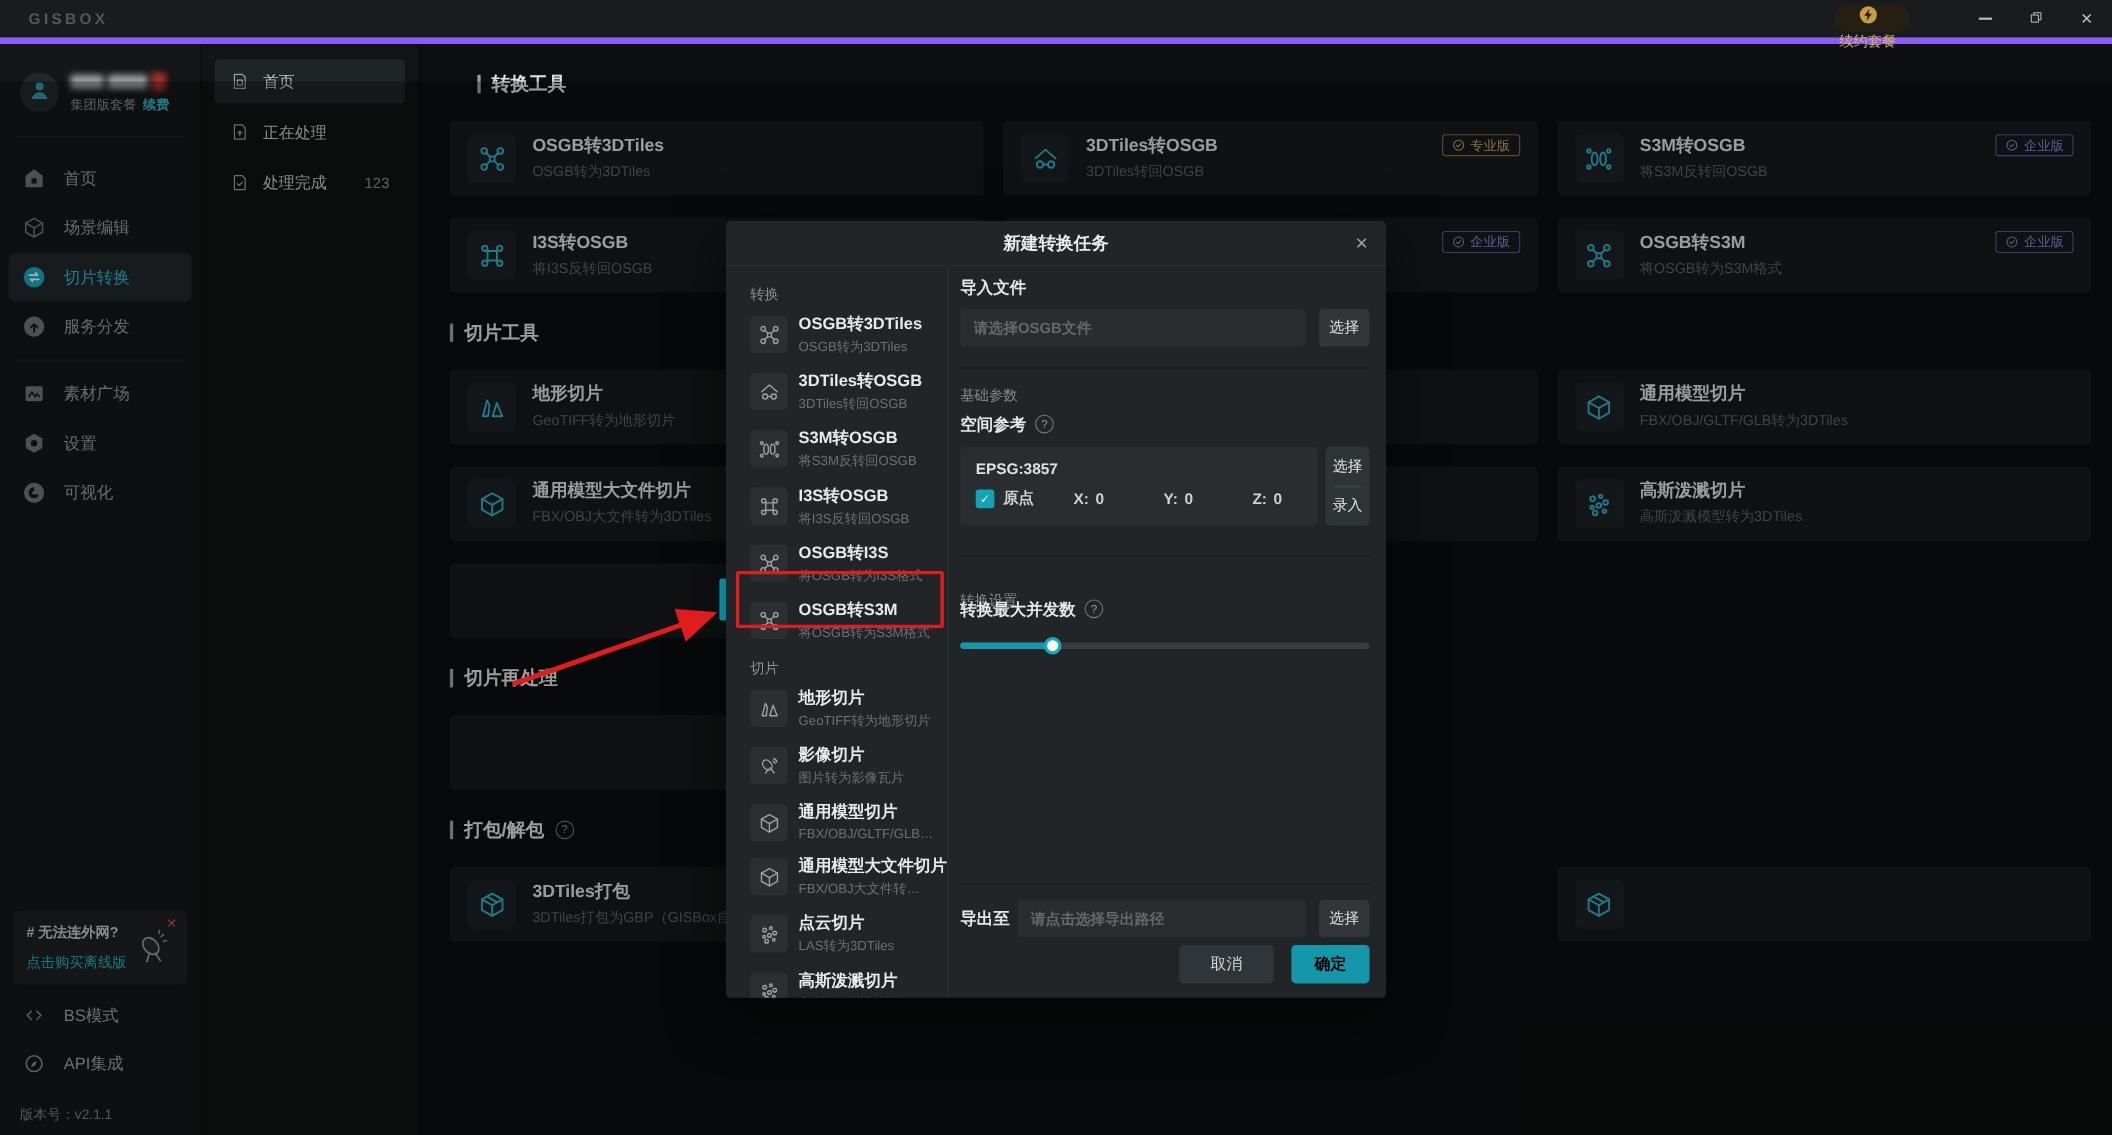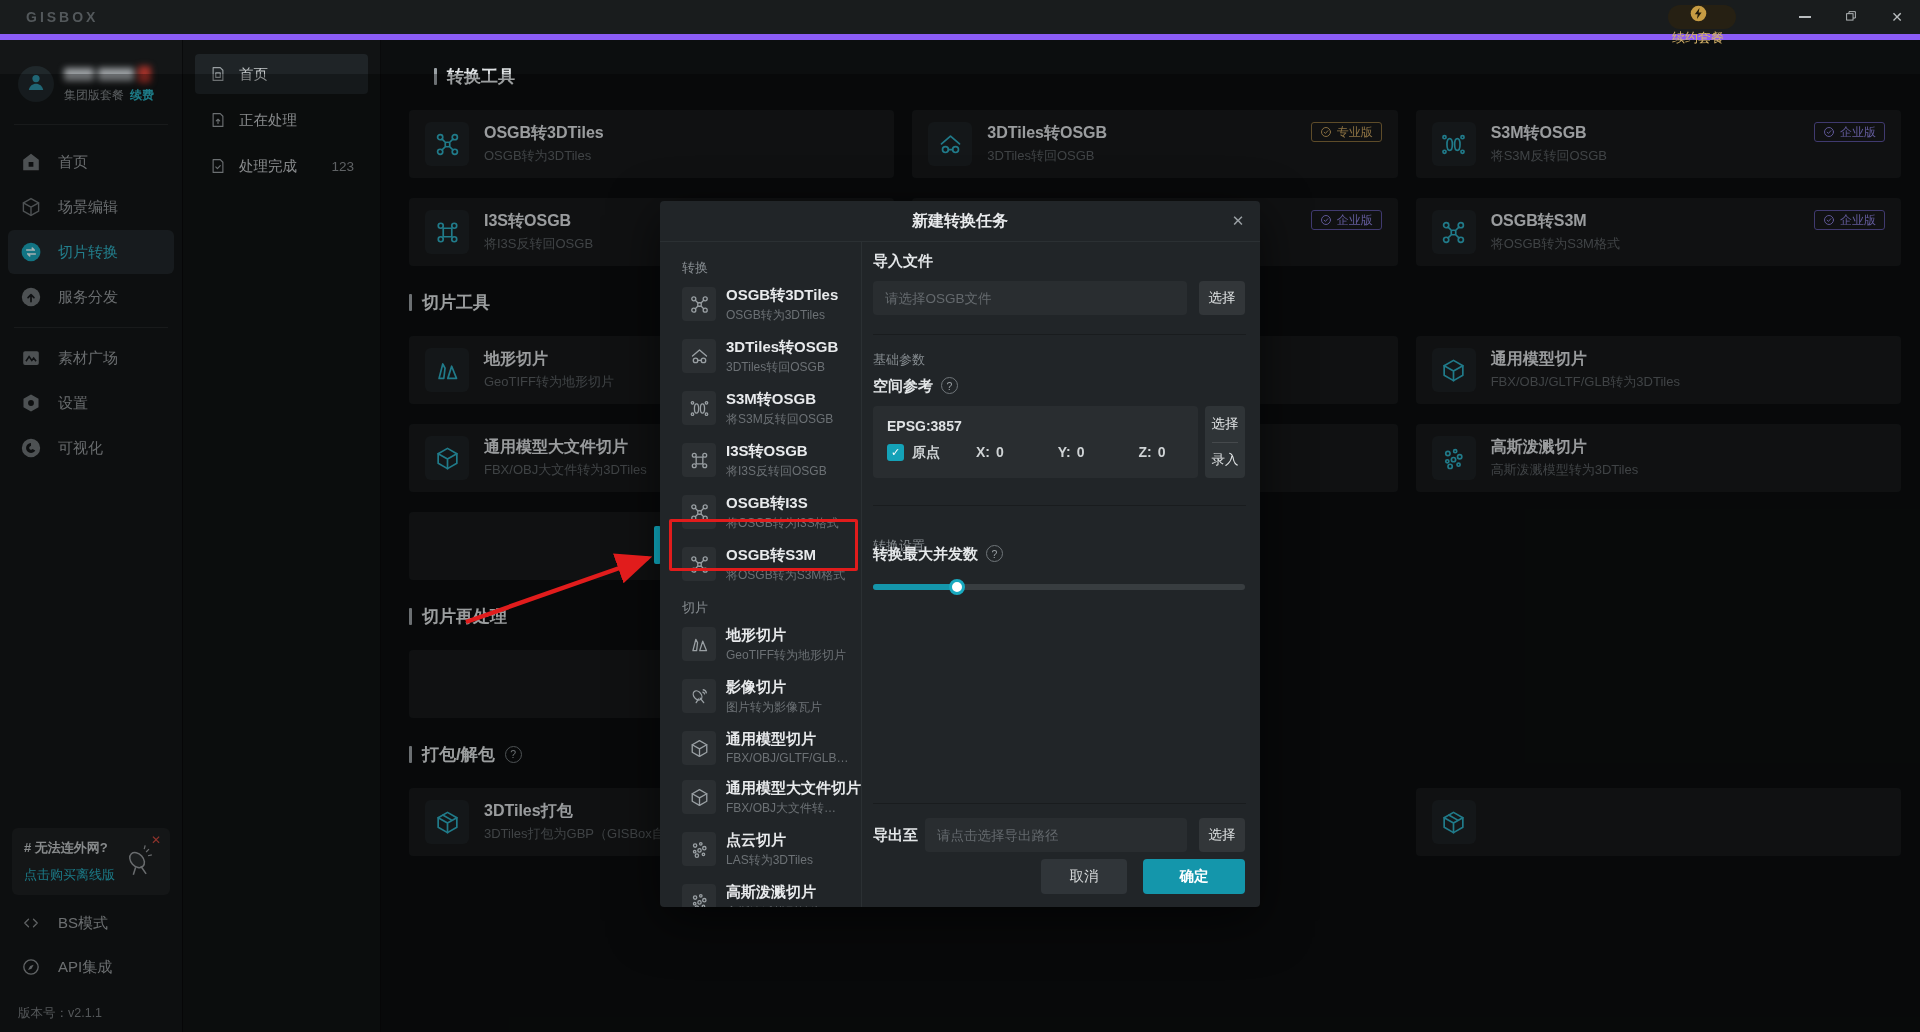--- a/index.html
+++ b/index.html
@@ -80,43 +80,43 @@
   .m-item{display:flex;gap:10px;margin-bottom:15px;cursor:pointer;align-items:flex-start;}
   .tile2{width:34px;height:34px;border-radius:4px;background:#2b2f32;display:flex;align-items:center;justify-content:center;color:#9aa0a4;flex:none;}
   .tile2 svg{width:21px;height:21px;}
   .mi-title{font-size:15px;font-weight:bold;color:#e8eaec;line-height:16px;white-space:nowrap;}
   .mi-sub{font-size:12px;color:#6c7175;margin-top:4px;max-width:128px;white-space:nowrap;overflow:hidden;}
   
   .f-label{position:absolute;left:213px;font-size:15px;font-weight:bold;color:#e4e7e9;display:flex;align-items:flex-start;gap:8px;}
   .f-gray{position:absolute;left:213px;font-size:13px;color:#868c90;}
   .f-div{position:absolute;left:213px;right:14px;height:1px;background:#191c1e;}
   .f-row{position:absolute;left:213px;right:15px;display:flex;align-items:center;}
-  .f-input{flex:1;height:34px;background:#292d30;border:none;border-radius:4px;color:#c4b5fd;font-size:13.5px;padding:0 12px;outline:none;min-width:0;font-family:inherit;}
+  .f-input{flex:1;height:34px;background:#292d30;border:none;border-radius:4px;color:#c4b5fd;font-size:13.5px;padding:0 12px;outline:none;min-width:0;font-family:inherit;font-weight:bold;}
   .f-input::placeholder{color:#64696d;}
   .f-btn{width:46px;height:34px;margin-left:12px;background:#323639;border-radius:4px;color:#dfe2e3;font-size:13.5px;display:flex;align-items:center;justify-content:center;cursor:pointer;flex:none;}
   .epsg-box{position:absolute;left:213px;top:205px;width:325px;height:72px;background:#292d30;border-radius:4px;box-sizing:border-box;padding:12px 14px 0;}
   .epsg-code{font-size:14px;font-weight:bold;color:#dfe2e4;}
-  .origin-row{display:flex;margin-top:10px;font-size:14px;color:#cfd3d5;}
+  .origin-row{display:flex;align-items:center;margin-top:10px;font-size:14px;color:#cfd3d5;}
   .checkbox{width:17px;height:17px;background:#14a2b8;border-radius:3px;display:flex;align-items:center;justify-content:center;color:#fff;font-size:11px;cursor:pointer;flex:none;}
   .checkbox::after{content:"✓";font-weight:bold;}
   .origin-label{font-weight:bold;margin-left:8px;}
   .coord{display:flex;gap:6px;font-weight:bold;}
   .coord.c0{margin-left:36px;}  .coord.c1{margin-left:54px;}  .coord.c2{margin-left:54px;}
   .sr-btns{position:absolute;right:15px;top:205px;width:40px;height:72px;background:#2f3437;border-radius:4px;display:flex;flex-direction:column;}
   .sr-btn{flex:1;display:flex;align-items:center;justify-content:center;font-size:13.5px;color:#e4e7e8;cursor:pointer;}
   .sr-sep{height:1px;background:#45494c;margin:0 7px;}
   .slider{position:absolute;left:213px;right:15px;top:378px;height:16px;cursor:pointer;}
   .slider .track{position:absolute;left:0;right:0;top:5px;height:6px;border-radius:3px;background:#383d40;}
   .slider .fill{position:absolute;left:0;top:5px;height:6px;border-radius:3px;background:#1496ab;}
   .slider .handle{position:absolute;top:0;width:10px;height:10px;border-radius:50%;background:#fff;border:3px solid #18a9bf;}
   .f-export-label{width:52px;font-size:15px;font-weight:bold;color:#e4e7e9;flex:none;}
   .actions{position:absolute;right:15px;top:658px;display:flex;gap:16px;}
   .btn{height:35px;border-radius:4px;display:flex;align-items:center;justify-content:center;font-size:14.5px;cursor:pointer;}
   .btn.cancel{width:86px;background:#303539;color:#d6d9da;}
-  .btn.confirm{width:102px;background:#1496ab;color:#ffffff;font-weight:bold;}
+  .btn.confirm{width:71px;background:#1496ab;color:#000000;font-weight:bold;}
   
   .annot{position:absolute;z-index:300;pointer-events:none;}
   .red-box{left:669px;top:479px;width:183px;height:46px;border:3px solid #e11c1c;border-radius:2px;}
   .teal-bar{left:654px;top:486px;width:7px;height:38px;background:#10b7cf;border-radius:2px;z-index:90;}
   .arrow-svg{left:430px;top:490px;}
 </style>
 </head>
 <body>
 
 <div class="titlebar">

